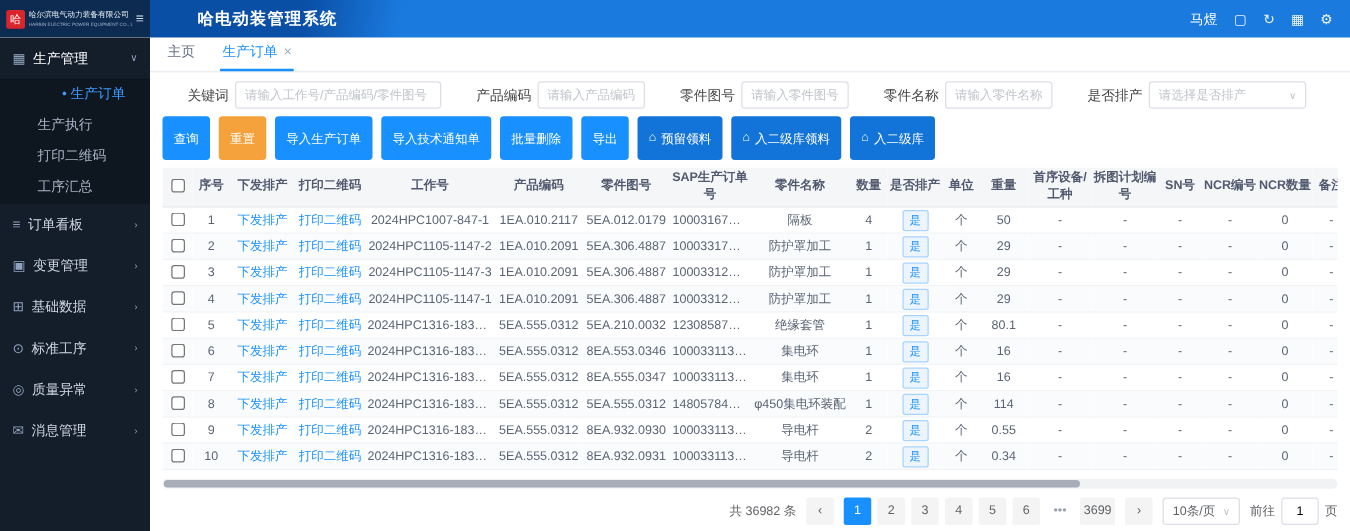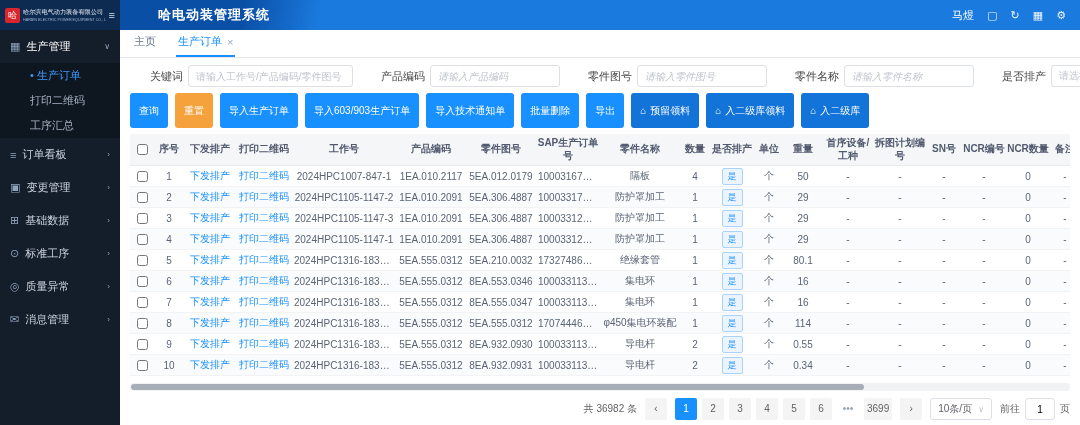--- a/index.html
+++ b/index.html
@@ -27,41 +27,41 @@
   
   .shell{flex:1;display:flex;overflow:hidden;}
   .sidebar{width:120px;background:#141d2a;flex-shrink:0;overflow:hidden;}
   .menu-item{height:33px;display:flex;align-items:center;gap:6px;padding:0 10px;
              font-size:11px;color:#cdd6e2;cursor:pointer;}
   .menu-item .mi-icon{font-size:11px;color:#8fa3bd;}
   .menu-item .mi-arrow{margin-left:auto;font-size:8px;color:#8fa3bd;}
   .menu-item.open{color:#fff;}
   .submenu-item{height:25px;line-height:25px;padding-left:30px;font-size:11px;color:#a8b4c4;
                 cursor:pointer;background:#0e1620;white-space:nowrap;}
-  .submenu-item.active{color:#3f9bff;}
+  .submenu-item.active{color:#3f9bff;text-align:center;}
 
   .main{flex:1;display:flex;flex-direction:column;overflow:hidden;}
   .tabbar{height:28px;background:#fff;border-bottom:1px solid #e4e7ed;display:flex;
           align-items:flex-end;padding-left:12px;gap:18px;flex-shrink:0;box-sizing:border-box;}
   .tab{height:27px;display:flex;align-items:center;font-size:11px;color:#667085;cursor:pointer;
        padding:0 2px;border-bottom:2px solid transparent;}
   .tab.active{color:#1890ff;border-bottom-color:#1890ff;}
   .tab-close{margin-left:5px;color:#9aaabb;font-size:11px;}
 
   .content{flex:1;background:#fff;padding:7px 10px 4px;display:flex;flex-direction:column;
            gap:6px;overflow:hidden;box-sizing:border-box;}
 
   
   .filters{display:flex;align-items:center;gap:8px;font-size:11px;color:#444;flex-shrink:0;}
   .f-group{display:flex;align-items:center;gap:5px;}
   .f-label{white-space:nowrap;margin-left:20px;}
   .f-input{height:22px;border:1px solid #dcdfe6;border-radius:3px;padding:0 7px;font-size:10px;
            color:#333;outline:none;box-sizing:border-box;font-family:inherit;}
   .f-input::placeholder{color:#c0c4cc;}
-  .w-lg{width:165px;}.w-md{width:130px;font-style:italic;}
+  .w-lg{width:165px;}.w-md{width:86px;}
   .f-select{width:126px;height:22px;border:1px solid #dcdfe6;border-radius:3px;display:flex;
             align-items:center;justify-content:space-between;padding:0 7px;font-size:10px;
             color:#c0c4cc;cursor:pointer;box-sizing:border-box;background:#fff;}
   .chev{font-size:8px;color:#c0c4cc;}
 
   
   .toolbar{display:flex;align-items:center;gap:7px;flex-shrink:0;}
   .btn{height:35px;padding:0 9px;border:none;border-radius:3px;font-size:10px;color:#fff;
        display:flex;align-items:center;gap:4px;cursor:pointer;font-family:inherit;white-space:nowrap;}
   .btn.primary{background:#1890ff;}
@@ -130,20 +130,21 @@
 
   <div class="shell">
     <aside class="sidebar">
       <nav>
           <div class="menu-item open">
             <span class="mi-icon">▦</span>
             <span class="mi-label">生产管理</span>
             <span class="mi-arrow">∨</span>
           </div>
           <div class="submenu-item active"><span class="sub-label">• 生产订单</span></div>
+          <div class="submenu-item"><span class="sub-label">生产执行</span></div>
           <div class="submenu-item"><span class="sub-label">打印二维码</span></div>
           <div class="submenu-item"><span class="sub-label">工序汇总</span></div>
           <div class="menu-item">
             <span class="mi-icon">≡</span>
             <span class="mi-label">订单看板</span>
             <span class="mi-arrow">›</span>
           </div>
           <div class="menu-item">
             <span class="mi-icon">▣</span>
             <span class="mi-label">变更管理</span>
@@ -213,23 +214,20 @@
 
         <div class="toolbar">
             <button class="btn primary">
               <span>查询</span>
             </button>
             <button class="btn warning">
               <span>重置</span>
             </button>
             <button class="btn primary">
               <span>导入生产订单</span>
-            </button>
-            <button class="btn primary">
-              <span>导入603/903生产订单</span>
             </button>
             <button class="btn primary">
               <span>导入技术通知单</span>
             </button>
             <button class="btn primary">
               <span>批量删除</span>
             </button>
             <button class="btn primary">
               <span>导出</span>
             </button>
@@ -379,21 +377,21 @@
                   <td>-</td>
                 </tr>
                 <tr>
                   <td class="cb"><input type="checkbox" style=""></td>
                   <td>5</td>
                   <td class="link">下发排产</td>
                   <td class="link">打印二维码</td>
                   <td>2024HPC1316-1833-2</td>
                   <td>5EA.555.0312</td>
                   <td>5EA.210.0032</td>
-                  <td>17327486230</td>
+                  <td>12308587020</td>
                   <td>绝缘套管</td>
                   <td>1</td>
                   <td><span class="badge">是</span></td>
                   <td>个</td>
                   <td>80.1</td>
                   <td>-</td>
                   <td>-</td>
                   <td>-</td>
                   <td>-</td>
                   <td>0</td>
@@ -442,21 +440,21 @@
                   <td>-</td>
                 </tr>
                 <tr>
                   <td class="cb"><input type="checkbox" style=""></td>
                   <td>8</td>
                   <td class="link">下发排产</td>
                   <td class="link">打印二维码</td>
                   <td>2024HPC1316-1833-2</td>
                   <td>5EA.555.0312</td>
                   <td>5EA.555.0312</td>
-                  <td>17074446919</td>
+                  <td>14805784524</td>
                   <td>φ450集电环装配</td>
                   <td>1</td>
                   <td><span class="badge">是</span></td>
                   <td>个</td>
                   <td>114</td>
                   <td>-</td>
                   <td>-</td>
                   <td>-</td>
                   <td>-</td>
                   <td>0</td>

